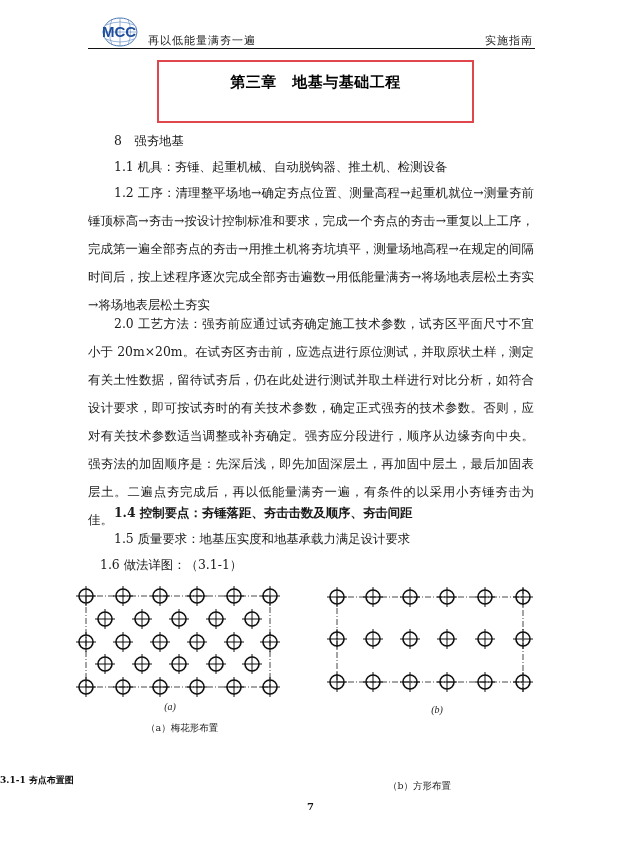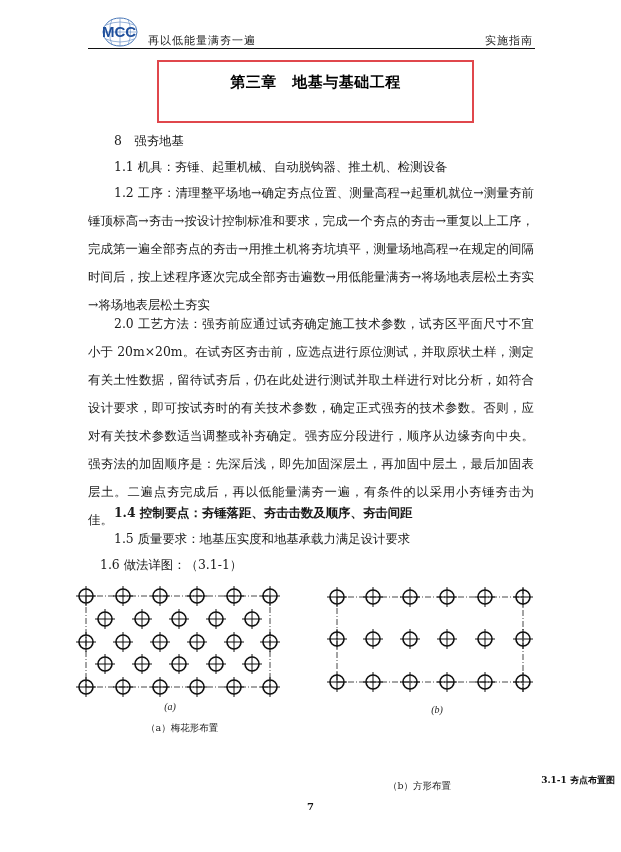--- a/index.html
+++ b/index.html
@@ -12,21 +12,21 @@
   .title-box { position:absolute; left:157px; top:60px; width:313px; height:59px;
                border:2.5px solid #e0474c; }
   .chapter { position:absolute; left:0; right:0; top:11px; text-align:center;
              font-family:"DejaVu Sans","Liberation Sans",sans-serif; font-weight:bold; font-size:15px; letter-spacing:0.5px; color:#000; }
   .section { position:absolute; left:0; right:0; top:40px; text-align:center;
              font-family:"DejaVu Sans","Liberation Sans",sans-serif; font-weight:bold; font-size:12px; color:#000; }
   .para { position:absolute; left:88px; width:446px; font-size:12.4px; line-height:28px; text-align:justify; }
   .para .indent { display:inline-block; width:26px; }
   .line { position:absolute; left:88px; width:446px; font-size:12.4px; white-space:nowrap; }
   .cap { position:absolute; font-size:9.5px; color:#222; }
-  .figtitle { position:absolute; left:0; width:615px; top:774px; text-align:right; font-size:9px; font-weight:bold; color:#111; }
+  .figtitle { position:absolute; left:0; width:615px; top:774px; text-align:left; font-size:9px; font-weight:bold; color:#111; }
   .pagenum { position:absolute; left:0; width:621px; top:801px; text-align:center; font-size:10px; font-weight:bold; color:#111; }
   svg.diagram { position:absolute; }
   .sublabel { font-style:italic; font-size:10px; }
 </style>
 </head>
 <body>
 
 <svg class="logo" viewBox="0 0 46 30">
   <ellipse cx="24" cy="15" rx="17" ry="14" fill="none" stroke="#4a78b8" stroke-width="1"></ellipse>
   <path d="M10 8 Q24 2 38 8 M8 15 H40 M10 22 Q24 28 38 22 M24 1 V29 M16 2 Q11 15 16 28 M32 2 Q37 15 32 28" fill="none" stroke="#6f93c9" stroke-width="0.7"></path>

